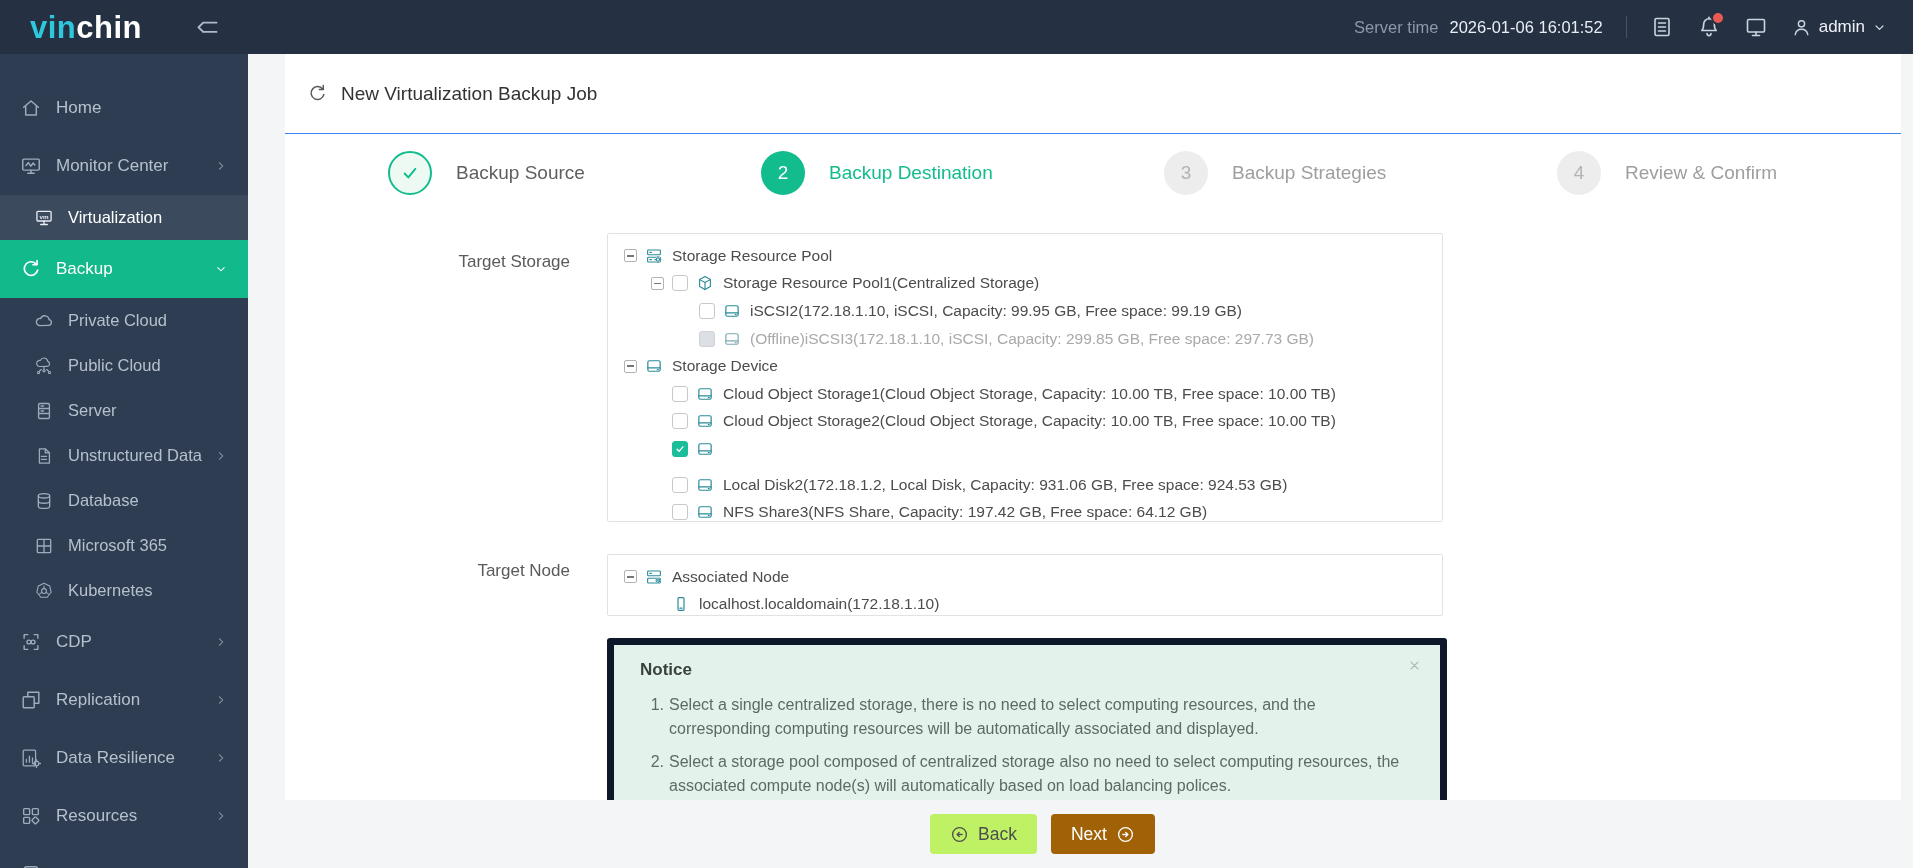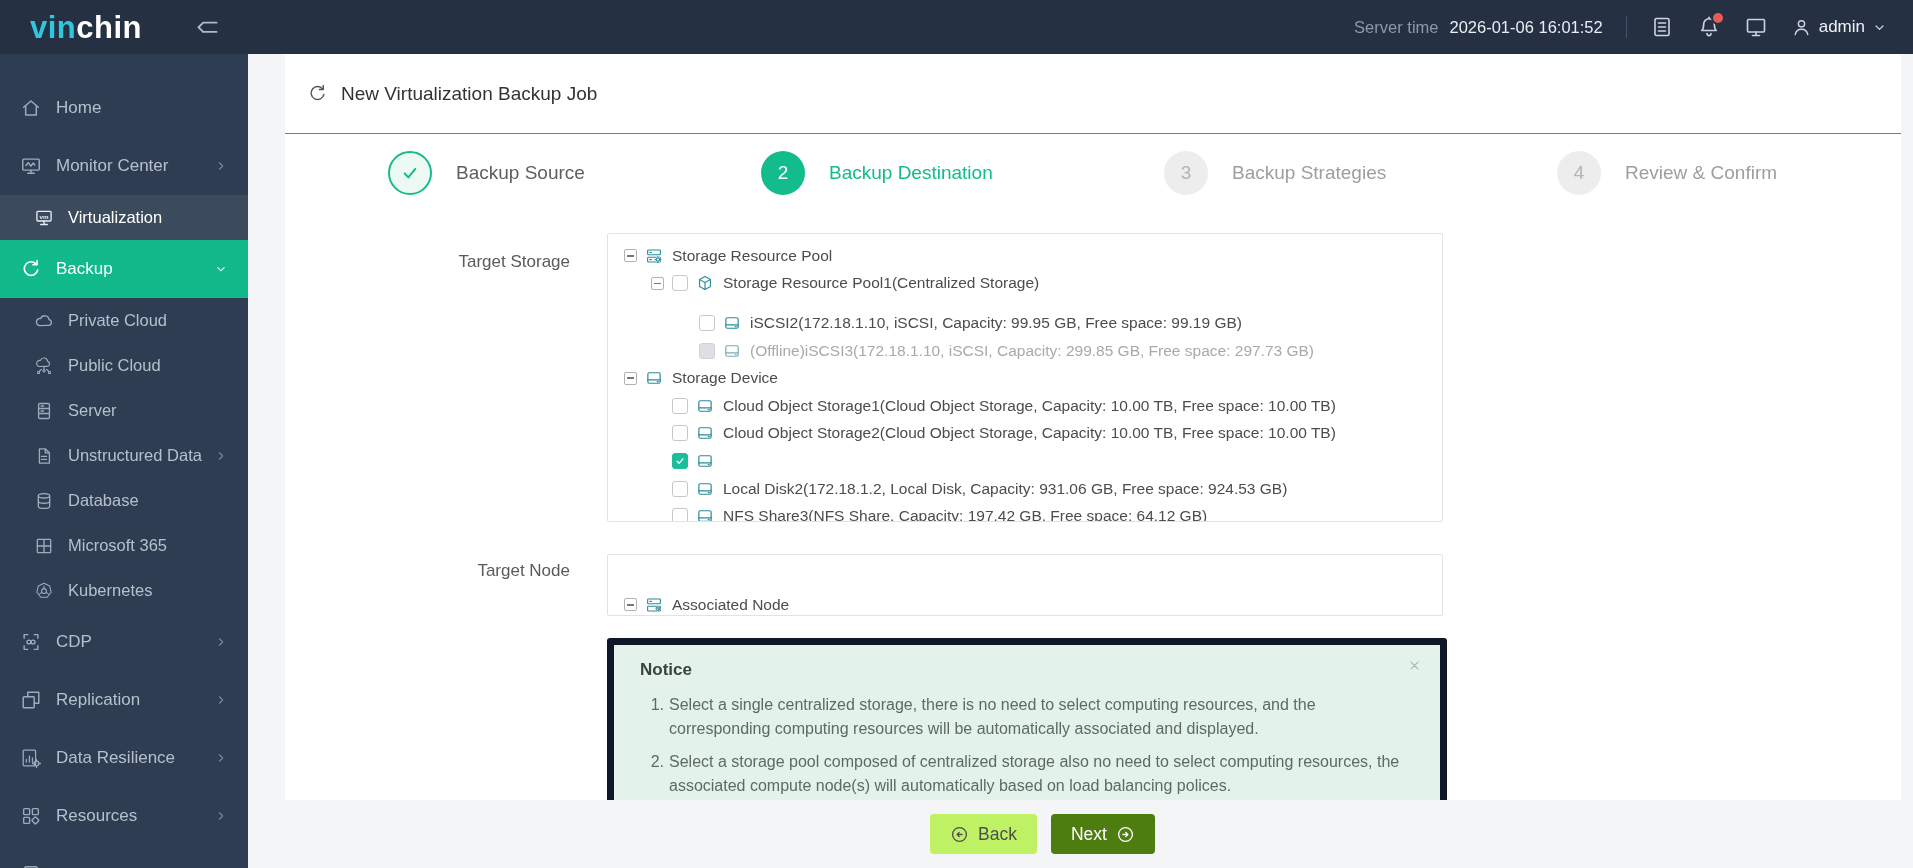--- a/index.html
+++ b/index.html
@@ -80,21 +80,21 @@
   .notice-title{font-size:17px;font-weight:bold;color:#39423c}
   .notice-close{position:absolute;top:13px;right:18px;width:15px;height:15px;color:#a9b6ae;cursor:pointer}
   .notice-list{margin-top:13px}
   .notice-item{display:flex;font-size:16px;color:#5d6b64;line-height:1.5;margin-bottom:9px;}
   .notice-item .n-num{width:24px;text-align:right;margin-right:5px;flex:none}
 
   .footer{position:absolute;left:248px;right:0;bottom:0;height:68px;background:#f4f5f6;display:flex;align-items:center;justify-content:center;gap:14px;padding-right:76px;}
   .btn{height:40px;border:none;border-radius:4px;display:flex;align-items:center;justify-content:center;gap:9px;font-size:17.5px;padding:0 20px;cursor:pointer;font-family:inherit}
   .btn [data-icon]{width:19px;height:19px}
   .btn-back{background:#bef264;color:#4f4f4f}
-  .btn-next{background:#4d7c0f;color:#fff}
+  .btn-next{background:#a16207;color:#fff}
 </style>
 </head>
 <body>
 
 <div class="topbar">
   <div class="logo"><span class="p1">vin</span><span class="p2">chin</span></div>
   <span class="collapse-btn" data-icon="collapse">
       <svg viewBox="0 0 24 24" fill="none" stroke="currentColor" stroke-width="1.7" stroke-linecap="round" stroke-linejoin="round">
         <path d="M8 7.7h12M8 15.9h12M8.2 7.7 4 11.8l4.2 4.1"></path>
       </svg>
@@ -395,21 +395,21 @@
         </span>
         <span class="cb unchecked"></span>
         <span class="ticon" data-icon="cube">
           <svg viewBox="0 0 24 24" fill="none" stroke="currentColor" stroke-width="1.5" stroke-linecap="round" stroke-linejoin="round">
             <path d="M12 3.2l7.2 4v9.6l-7.2 4-7.2-4V7.2z"></path>
             <path d="M5 7.5l7 3.9 7-3.9M12 11.4v9.2"></path>
           </svg>
         </span>
         <span class="tlabel">Storage Resource Pool1(Centralized Storage)</span>
       </div>
-      <div class="tree-row" style="padding-left: 60px; margin-top: 12px;">
+      <div class="tree-row" style="padding-left: 60px;">
         <span class="sp"></span>
         <span class="cb unchecked"></span>
         <span class="ticon" data-icon="disk">
           <svg viewBox="0 0 24 24" fill="none" stroke="currentColor" stroke-width="1.6" stroke-linecap="round" stroke-linejoin="round">
             <rect x="3.8" y="5" width="16.4" height="14" rx="2"></rect>
             <path d="M3.8 14.6h16.4"></path>
             <path d="M16.4 16.9h1.2"></path>
           </svg>
         </span>
         <span class="tlabel">iSCSI2(172.18.1.10, iSCSI, Capacity: 99.95 GB, Free space: 99.19 GB)</span>
@@ -471,21 +471,21 @@
           </svg>
         </span>
         <span class="ticon" data-icon="disk">
           <svg viewBox="0 0 24 24" fill="none" stroke="currentColor" stroke-width="1.6" stroke-linecap="round" stroke-linejoin="round">
             <rect x="3.8" y="5" width="16.4" height="14" rx="2"></rect>
             <path d="M3.8 14.6h16.4"></path>
             <path d="M16.4 16.9h1.2"></path>
           </svg>
         </span>
       </div>
-      <div class="tree-row" style="padding-left: 33px;">
+      <div class="tree-row" style="padding-left: 33px; margin-top: 8px;">
         <span class="sp"></span>
         <span class="cb unchecked"></span>
         <span class="ticon" data-icon="disk">
           <svg viewBox="0 0 24 24" fill="none" stroke="currentColor" stroke-width="1.6" stroke-linecap="round" stroke-linejoin="round">
             <rect x="3.8" y="5" width="16.4" height="14" rx="2"></rect>
             <path d="M3.8 14.6h16.4"></path>
             <path d="M16.4 16.9h1.2"></path>
           </svg>
         </span>
         <span class="tlabel">Local Disk2(172.18.1.2, Local Disk, Capacity: 931.06 GB, Free space: 924.53 GB)</span>
@@ -499,21 +499,21 @@
             <path d="M3.8 14.6h16.4"></path>
             <path d="M16.4 16.9h1.2"></path>
           </svg>
         </span>
         <span class="tlabel">NFS Share3(NFS Share, Capacity: 197.42 GB, Free space: 64.12 GB)</span>
       </div>
     </div>
 
   <div class="form-label" id="label-node">Target Node</div>
   <div class="tree-box" id="node-box">
-      <div class="tree-row" style="padding-left: 6px; margin-top: 28px;">
+      <div class="tree-row" style="padding-left: 6px;">
         <span class="tgl">
           <i></i>
         </span>
         <span class="ticon" data-icon="node-group">
           <svg viewBox="0 0 24 24" fill="none" stroke="currentColor" stroke-width="1.5" stroke-linecap="round" stroke-linejoin="round">
             <rect x="3.5" y="4" width="17" height="6.4" rx="1"></rect>
             <rect x="3.5" y="13.6" width="17" height="6.4" rx="1"></rect>
             <path d="M6.5 7.2h2"></path>
             <circle cx="17.2" cy="16.8" r="3.4" fill="#fff" stroke="none"></circle>
             <circle cx="17.2" cy="16.8" r="2.5"></circle>

